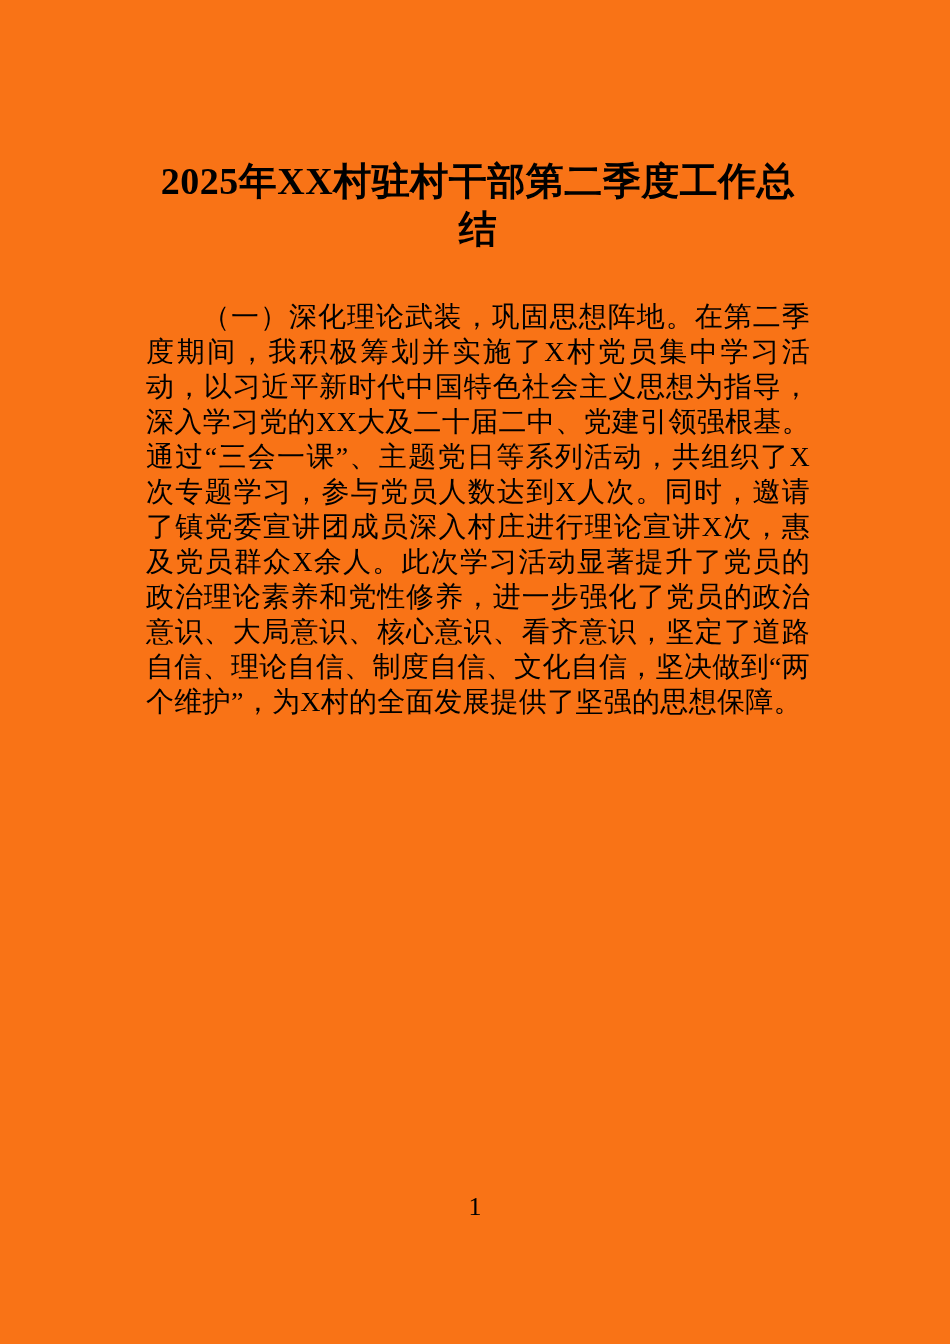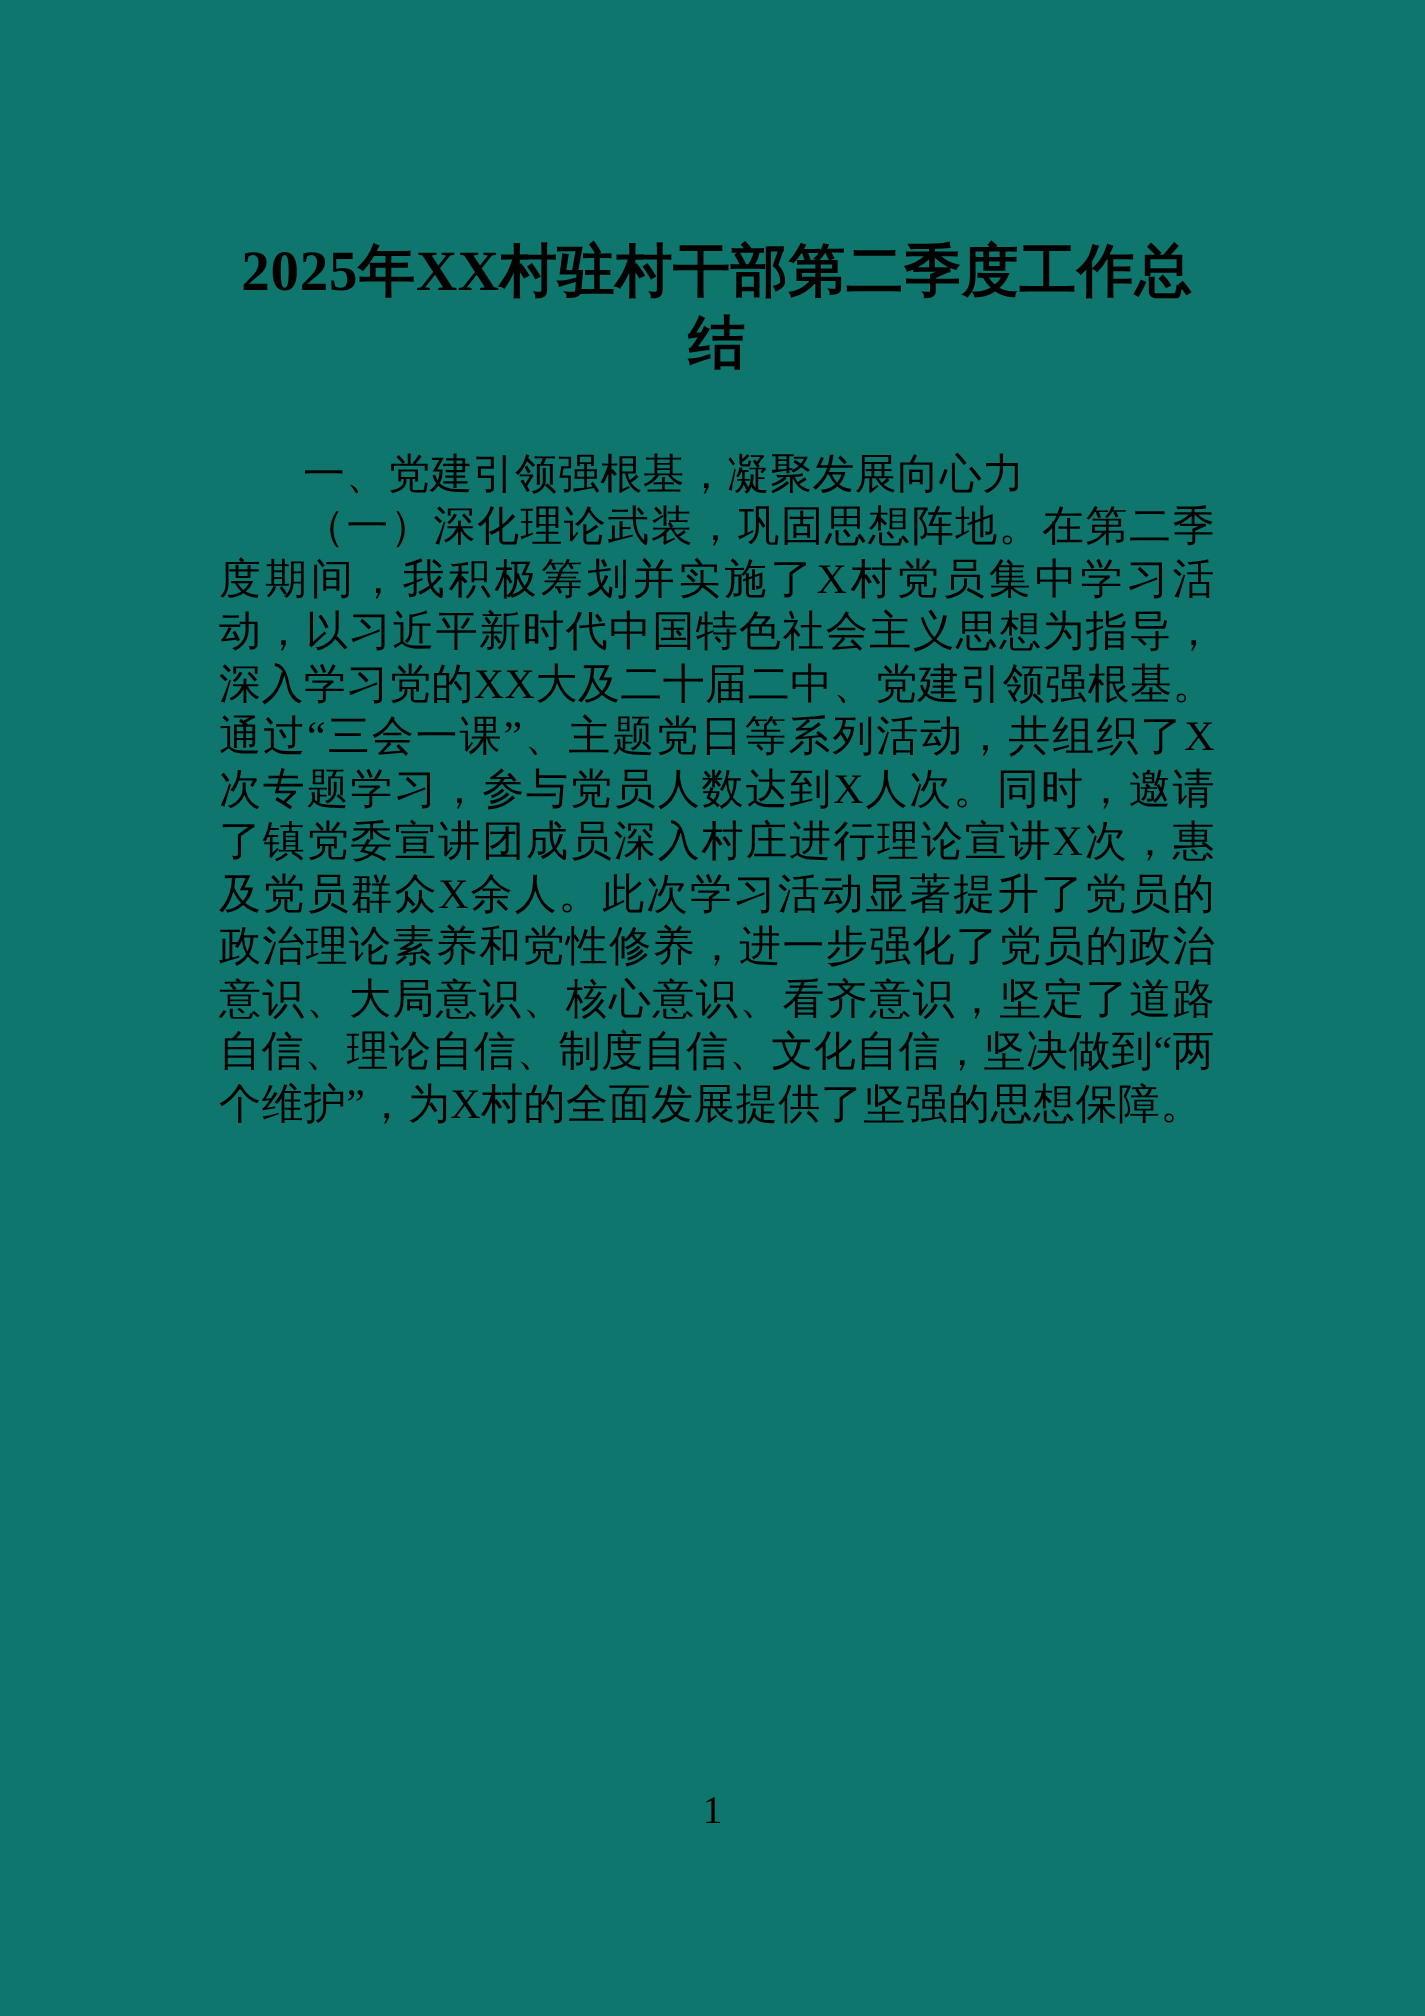--- a/index.html
+++ b/index.html
@@ -3,21 +3,21 @@
 <meta charset="utf-8">
 <style>
   * { box-sizing: border-box; }
   html, body { margin: 0; padding: 0; }
   body { background: #ffffff; width: 950px; }
 
   .page {
     position: relative;
     width: 950px;
     height: 1344px;
-    background: #0f766e;
+    background: #f97316;
     color: #000000;
     font-family: "Liberation Serif", "DejaVu Serif", serif;
     padding: 158px 140px 0 146px;
     overflow: hidden;
   }
 
   .doc-title {
     margin: 0 0 46px 0;
     font-size: 38px;
     line-height: 1.25;
@@ -49,18 +49,17 @@
     font-size: 26px;
   }
 </style>
 </head>
 <body>
 
 <div class="page">
   <h1 class="doc-title">2025年XX村驻村干部第二季度工作总结</h1>
 
   <div class="doc-body">
-    <p>一、党建引领强根基，凝聚发展向心力</p>
     <p>（一）深化理论武装，巩固思想阵地。在第二季度期间，我积极筹划并实施了X村党员集中学习活动，以习近平新时代中国特色社会主义思想为指导，深入学习党的XX大及二十届二中、党建引领强根基。通过“三会一课”、主题党日等系列活动，共组织了X次专题学习，参与党员人数达到X人次。同时，邀请了镇党委宣讲团成员深入村庄进行理论宣讲X次，惠及党员群众X余人。此次学习活动显著提升了党员的政治理论素养和党性修养，进一步强化了党员的政治意识、大局意识、核心意识、看齐意识，坚定了道路自信、理论自信、制度自信、文化自信，坚决做到“两个维护”，为X村的全面发展提供了坚强的思想保障。</p>
   </div>
 
   <div class="page-number">1</div>
 </div>
 
 </body></html>

